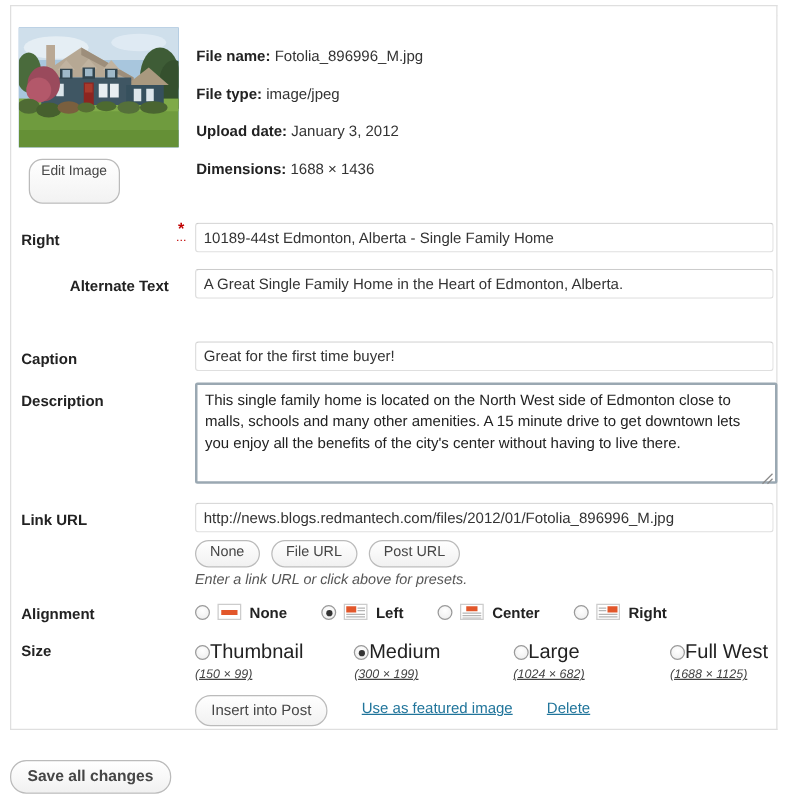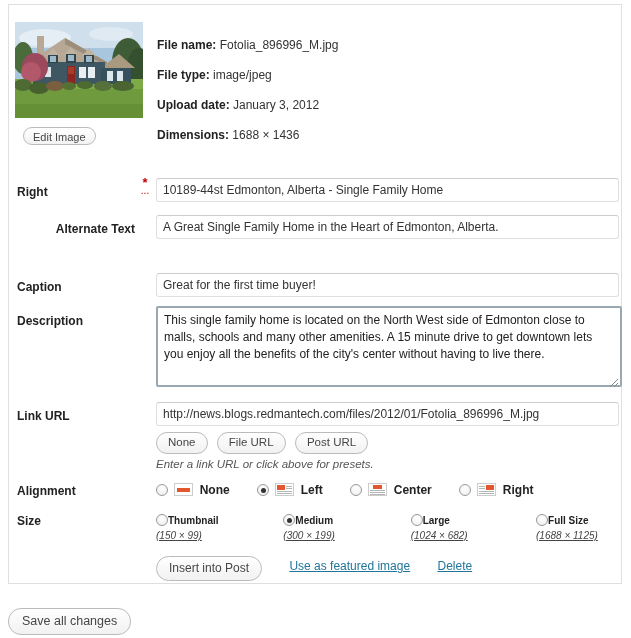--- a/index.html
+++ b/index.html
@@ -65,21 +65,21 @@
     overflow: hidden;
     background: #7fa8cc;
     display: block;
   }
   #thumbnail svg { display: block; }
 
   #edit-image-btn {
     display: block;
     margin-top: 9px;
     margin-left: 8px;
-    padding: 3px 9px 0 9px;
+    padding: 3px 9px 18px 9px;
     font-size: 11px;
     font-family: "Liberation Sans", sans-serif;
     color: #464646;
     background: linear-gradient(to bottom, #ffffff 0%, #f2f2f2 100%);
     border: 1px solid #bbbbbb;
     border-radius: 11px;
     cursor: pointer;
     line-height: 13px;
   }
 
@@ -267,22 +267,22 @@
   .align-label { margin-left: 2px; }
 
   
   .size-item {
     display: inline-block;
     vertical-align: top;
     text-align: left;
     white-space: nowrap;
   }
   .size-name {
-    font-size: 10px;
-    font-weight: bold;
+    font-size: 16px;
+    font-weight: normal;
     color: #222222;
   }
   .size-dims {
     display: block;
     font-style: italic;
     font-size: 10px;
     font-weight: normal;
     color: #444444;
     margin-top: 3px;
     text-decoration: underline;
@@ -319,20 +319,21 @@
     top: 608px;
     padding: 5px 13px 6px 13px;
     font-size: 12.5px;
     font-family: "Liberation Sans", sans-serif;
     color: #464646;
     background: linear-gradient(to bottom, #ffffff 0%, #f1f1f1 100%);
     border: 1px solid #bbbbbb;
     border-radius: 13px;
     cursor: pointer;
     line-height: 14px;
+    font-weight: bold;
   }
 </style>
 </head>
 <body>
 
 <div id="top-strip"></div>
 
 <div id="media-panel">
 
   <div id="media-header">
@@ -532,21 +533,21 @@
         <span class="rb checked"></span><span class="size-name">Medium</span>
         <span class="size-dims">(300 × 199)</span>
       </span>
 
       <span class="size-item" style="width:122px;">
         <span class="rb"></span><span class="size-name">Large</span>
         <span class="size-dims">(1024 × 682)</span>
       </span>
 
       <span class="size-item">
-        <span class="rb"></span><span class="size-name">Full Size</span>
+        <span class="rb"></span><span class="size-name">Full West</span>
         <span class="size-dims">(1688 × 1125)</span>
       </span>
 
     </div>
   </div>
 
   <div id="action-row" style="top:544px;">
     <button id="insert-btn">Insert into Post</button>
     <a class="action-link">Use as featured image</a>
     <a class="action-link">Delete</a>

